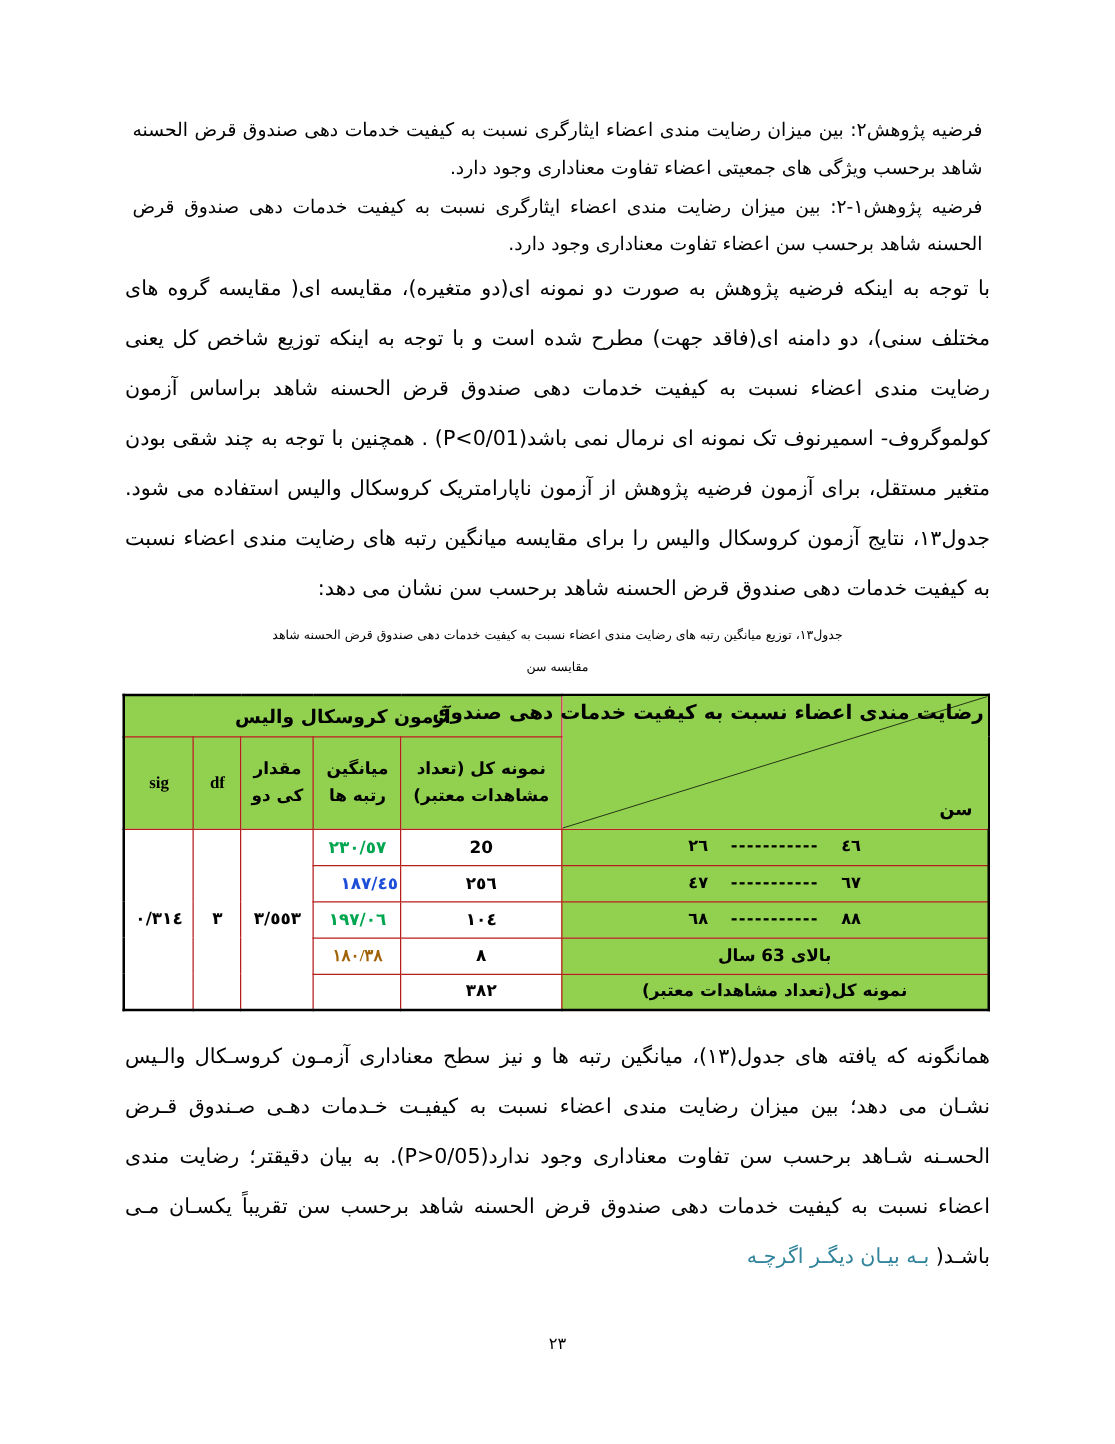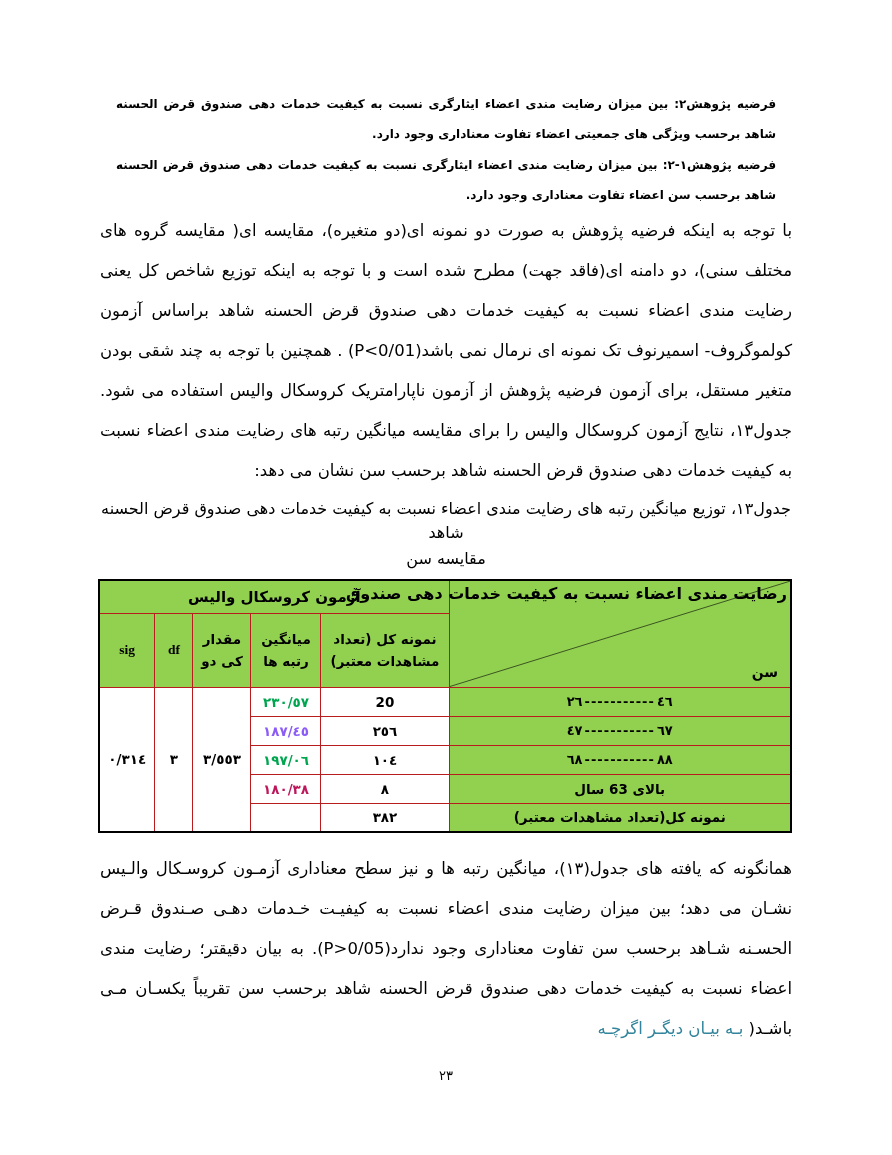--- a/index.html
+++ b/index.html
@@ -11,41 +11,41 @@
     position:relative;overflow:hidden;
   }
   .sheet{position:absolute;inset:0;padding:88px 100px 0 100px;box-sizing:border-box;}
   .para{
     font-size:16.5px;line-height:40px;
     text-align:justify;margin:0;
     font-family:"DejaVu Sans",sans-serif;
   }
   .para.first{line-height:40px;}
   .bold-para{
-    font-size:12px;font-weight:bold;
-    line-height:30px;text-align:justify;margin:1px 16px;
+    font-size:15px;font-weight:normal;
+    line-height:30px;text-align:justify;margin:1px 6px;
   }
   .caption{
-    text-align:center;font-size:16px;line-height:24px;margin:6px 0 0 0;
+    text-align:center;font-size:10px;line-height:24px;margin:6px 0 0 0;
   }
   .caption.sub{margin:2px 0 8px 0;}
   table.kw{
     width:692px;border-collapse:collapse;table-layout:fixed;
     border:2px solid #000;
   }
   table.kw td{border:1px solid #b91c1c;padding:0 2px;box-sizing:border-box;}
   .hdr-row td{height:33px;text-align:center;font-weight:bold;font-size:15px;}
   .hdr2-row td{height:74px;text-align:center;font-weight:bold;font-size:13.5px;line-height:22px;}
   .hdr2-row td{border-bottom:2px solid #000;}
   .green-bg{background:#92D050;}
   .latin{font-family:"Liberation Serif","DejaVu Serif",serif;font-size:16px;font-weight:bold;}
   .body-row td{height:29px;text-align:center;font-size:13.5px;font-weight:bold;}
   .stat-cell{font-size:14px;font-weight:bold;text-align:center;vertical-align:middle;}
   .age-cell{font-size:13px;}
-  .range{display:flex;direction:ltr;align-items:center;justify-content:center;gap:2px;font-size:13px;font-weight:bold;}
+  .range{display:flex;direction:ltr;align-items:center;justify-content:center;gap:18px;font-size:13px;font-weight:bold;}
   .range .dashes{letter-spacing:1px;}
   .diag-cell{position:relative;padding:0;vertical-align:top;}
   .diag-svg{position:absolute;inset:0;width:100%;height:100%;display:block;}
   .diag-top{
     position:absolute;top:3px;left:3px;right:3px;
     font-size:16px;font-weight:bold;text-align:center;white-space:nowrap;
   }
   .diag-age{position:absolute;top:56%;right:12px;font-size:14px;font-weight:bold;margin-top:24px;}
   .closing{margin-top:16px;font-size:16.5px;line-height:40px;text-align:justify;}
   .page-num{
@@ -104,21 +104,21 @@
       <td>20</td>
       <td class="green-bg age-cell">
         <div class="range">
           <span>٢٦</span>
           <span class="dashes">-----------</span>
           <span>٤٦</span>
         </div>
       </td>
     </tr>
     <tr class="body-row">
-      <td style="color: #8b5cf6;">١٨٧/٤٥</td>
+      <td style="color: #1d4ed8; text-align: right;">١٨٧/٤٥</td>
       <td>٢٥٦</td>
       <td class="green-bg age-cell">
         <div class="range">
           <span>٤٧</span>
           <span class="dashes">-----------</span>
           <span>٦٧</span>
         </div>
       </td>
     </tr>
     <tr class="body-row">
@@ -126,21 +126,21 @@
       <td>١٠٤</td>
       <td class="green-bg age-cell">
         <div class="range">
           <span>٦٨</span>
           <span class="dashes">-----------</span>
           <span>٨٨</span>
         </div>
       </td>
     </tr>
     <tr class="body-row">
-      <td style="color: #be185d;">١٨٠/٣٨</td>
+      <td style="color: #a16207; font-family: Liberation Serif, serif;">١٨٠/٣٨</td>
       <td>٨</td>
       <td class="green-bg age-cell" dir="rtl">بالای 63 سال</td>
     </tr>
     <tr class="body-row">
       <td></td>
       <td>٣٨٢</td>
       <td class="green-bg age-cell" dir="rtl">نمونه کل(تعداد مشاهدات معتبر)</td>
     </tr>
   </tbody>
     </table>

